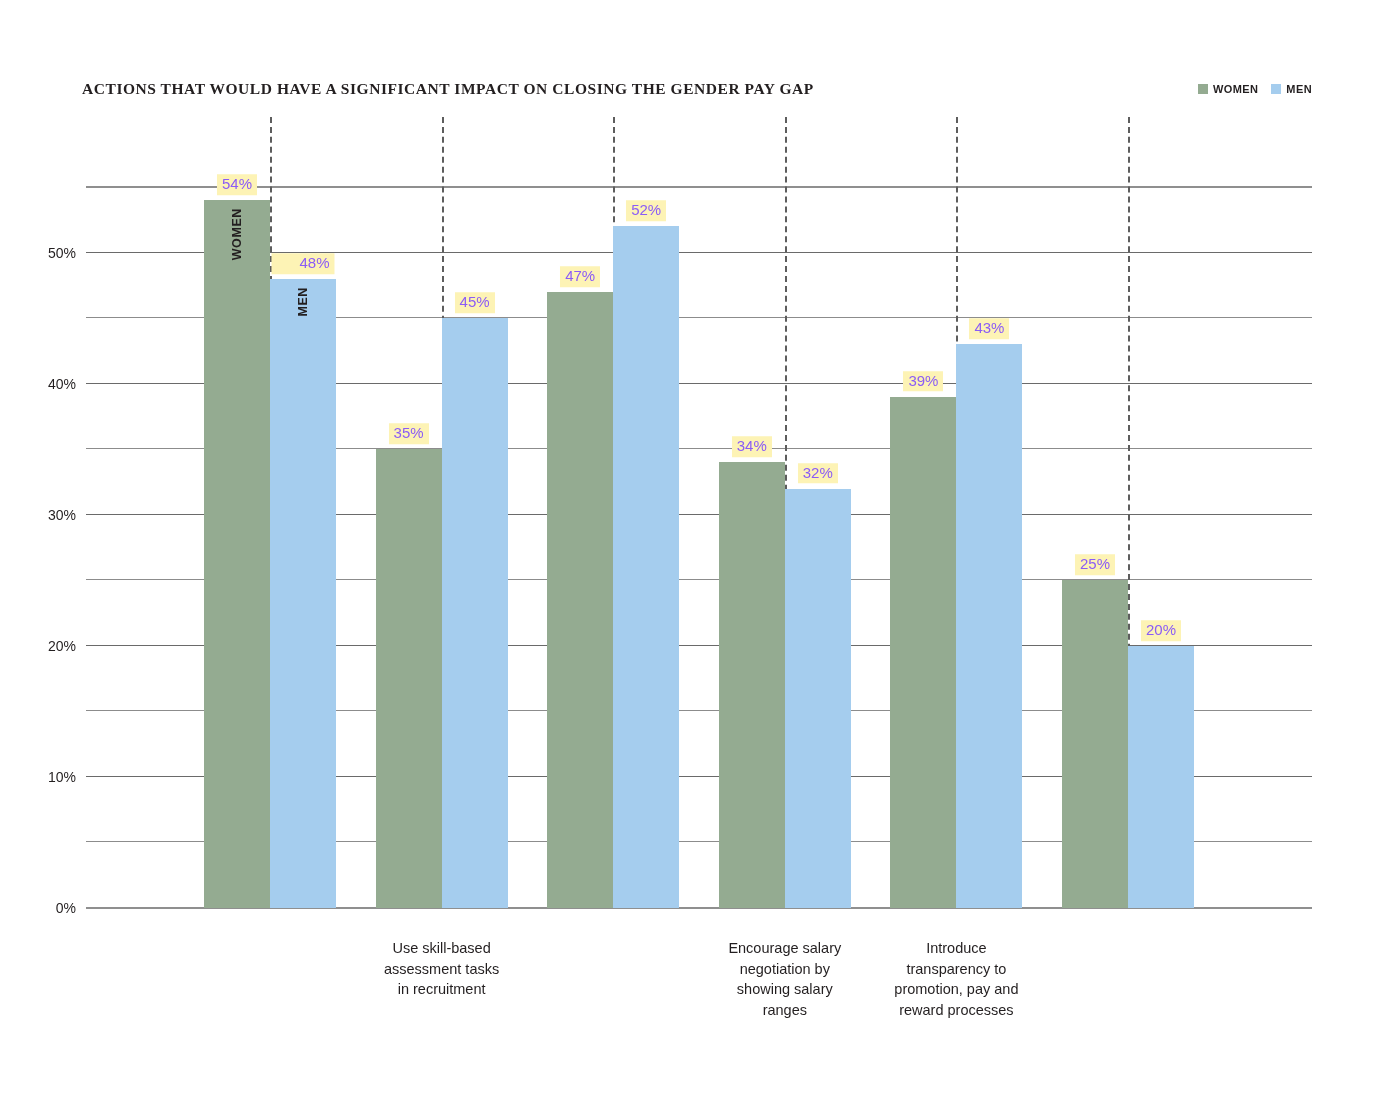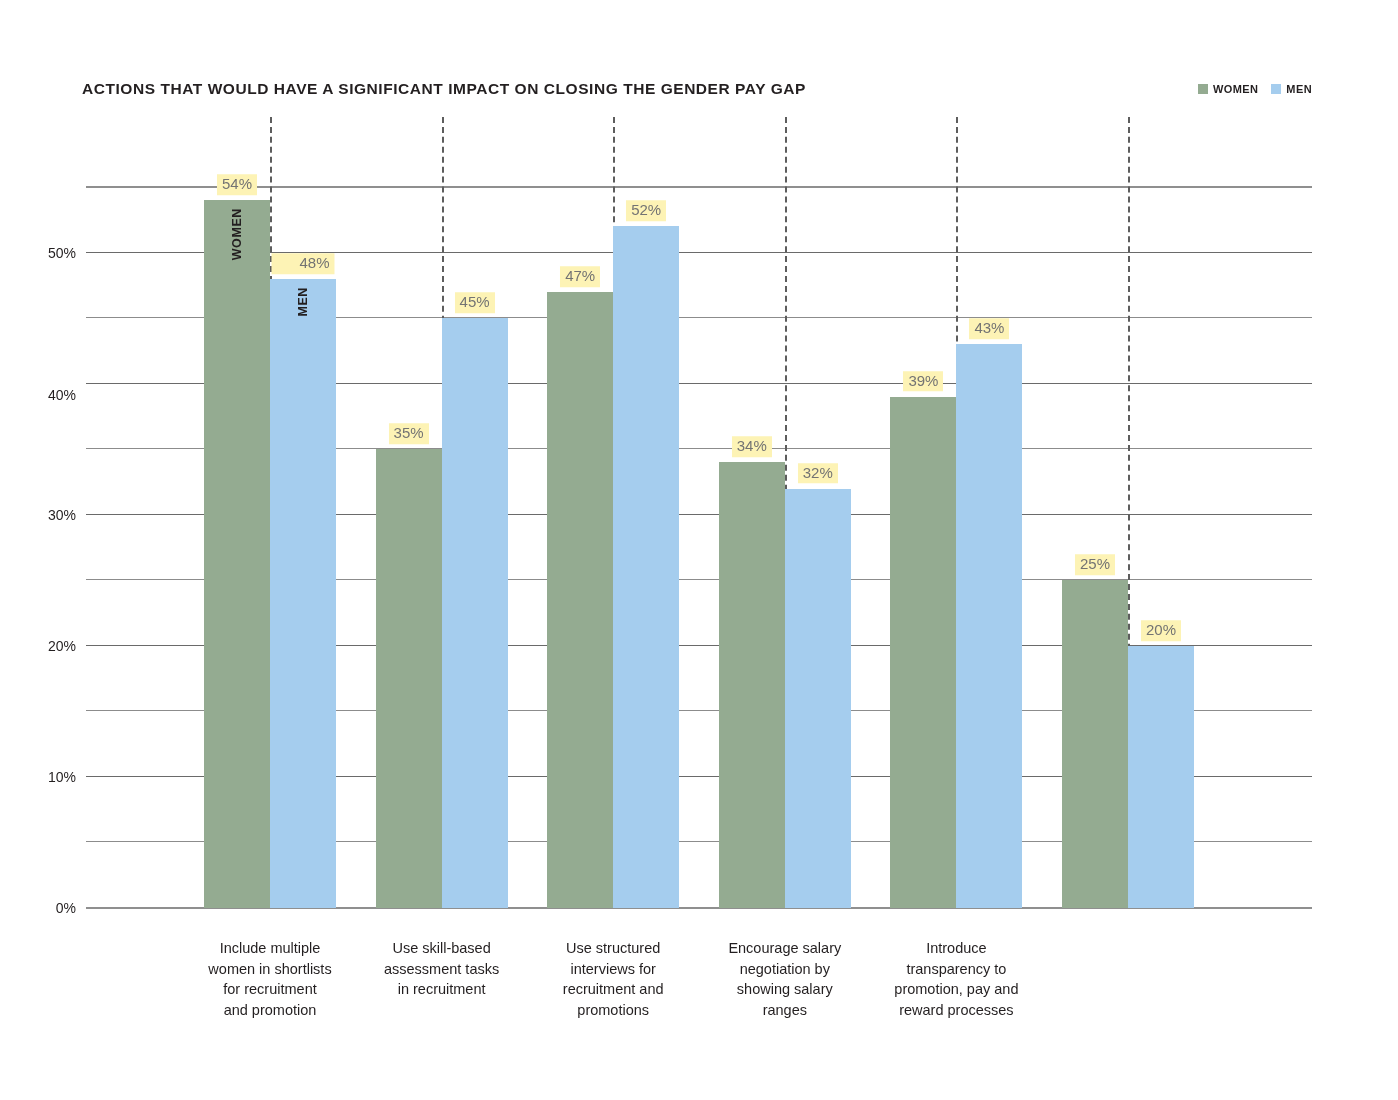--- a/index.html
+++ b/index.html
@@ -9,21 +9,21 @@
     font-family:"Liberation Sans", sans-serif;
     color:#231f20;
     overflow:hidden;
   }
   .page{position:relative;width:1398px;height:1100px;}
 
   
   .chart-title{
     position:absolute;left:82px;top:80px;
     font-size:15.5px;font-weight:700;letter-spacing:0.55px;
-    color:#231f20;white-space:nowrap;
+    color:#231f20;white-space:nowrap;font-family:Liberation Serif, serif;
   }
   .legend{
     position:absolute;right:86px;top:83px;
     display:flex;align-items:center;gap:13px;
   }
   .legend-item{display:flex;align-items:center;gap:5px;}
   .legend-swatch{width:10px;height:10px;display:block;}
   .legend-label{font-size:11px;font-weight:700;letter-spacing:0.4px;color:#231f20;}
 
   
@@ -70,21 +70,21 @@
     transform:translateX(-50%) rotate(180deg);
     writing-mode:vertical-rl;
     font-size:12.5px;font-weight:600;letter-spacing:0.6px;
     color:#231f20;white-space:nowrap;
   }
 
   .value-label{
     position:absolute;
     transform:translate(-50%,-100%);
     background:#fdf3b5;
-    font-size:15px;color:#737373;
+    font-size:15px;color:#8b5cf6;
     padding:2px 5px 3px 5px;
     white-space:nowrap;
     line-height:1.05;
   }
 
   
   .xlabels{
     position:absolute;left:86px;top:938px;width:1226px;height:110px;
   }
   .xlabel{
@@ -125,21 +125,21 @@
         <div class="gridline major" style="top: 396.727px;"></div>
         <div class="gridline minor" style="top: 331.182px;"></div>
         <div class="gridline major" style="top: 265.636px;"></div>
         <div class="gridline minor" style="top: 200.091px;"></div>
         <div class="gridline major" style="top: 134.545px;"></div>
         <div class="gridline top" style="top: 69px;"></div>
         <div class="ytick" style="top: 791px;">0%</div>
         <div class="ytick" style="top: 659.909px;">10%</div>
         <div class="ytick" style="top: 528.818px;">20%</div>
         <div class="ytick" style="top: 397.727px;">30%</div>
-        <div class="ytick" style="top: 266.636px; margin-top: 11px;">40%</div>
+        <div class="ytick" style="top: 266.636px;">40%</div>
         <div class="ytick" style="top: 135.545px;">50%</div>
         <div class="divider" style="left: 184px;"></div>
         <div class="divider" style="left: 355.6px;"></div>
         <div class="divider" style="left: 527.2px;"></div>
         <div class="divider" style="left: 698.8px;"></div>
         <div class="divider" style="left: 870.4px;"></div>
         <div class="divider" style="left: 1042px;"></div>
       </div>
     <div class="axis-area" id="bars-layer">
         <div class="bar women" style="left: 118px; width: 66px; height: 707.891px; bottom: 0px; background: rgb(148, 171, 145);">
@@ -167,36 +167,24 @@
         <div class="bar men" style="left: 870.4px; width: 66px; height: 563.691px; bottom: 0px; background: rgb(165, 205, 238);"></div>
         <div class="value-label" style="left: 903.4px; top: 222.309px; background: rgb(253, 243, 181);">43%</div>
         <div class="bar women" style="left: 976px; width: 66px; height: 327.727px; bottom: 0px; background: rgb(148, 171, 145);"></div>
         <div class="value-label" style="left: 1009px; top: 458.273px; background: rgb(253, 243, 181);">25%</div>
         <div class="bar men" style="left: 1042px; width: 66px; height: 262.182px; bottom: 0px; background: rgb(165, 205, 238);"></div>
         <div class="value-label" style="left: 1075px; top: 523.818px; background: rgb(253, 243, 181);">20%</div>
       </div>
   </div>
 
   <div class="xlabels" id="xlabels">
-      <div class="xlabel" style="left: 184px;">
-        <div>Include multiple</div>
-        <div>women in shortlists</div>
-        <div>for recruitment</div>
-        <div>and promotion</div>
-      </div>
       <div class="xlabel" style="left: 355.6px;">
         <div>Use skill-based</div>
         <div>assessment tasks</div>
         <div>in recruitment</div>
-      </div>
-      <div class="xlabel" style="left: 527.2px;">
-        <div>Use structured</div>
-        <div>interviews for</div>
-        <div>recruitment and</div>
-        <div>promotions</div>
       </div>
       <div class="xlabel" style="left: 698.8px;">
         <div>Encourage salary</div>
         <div>negotiation by</div>
         <div>showing salary</div>
         <div>ranges</div>
       </div>
       <div class="xlabel" style="left: 870.4px;">
         <div>Introduce</div>
         <div>transparency to</div>

